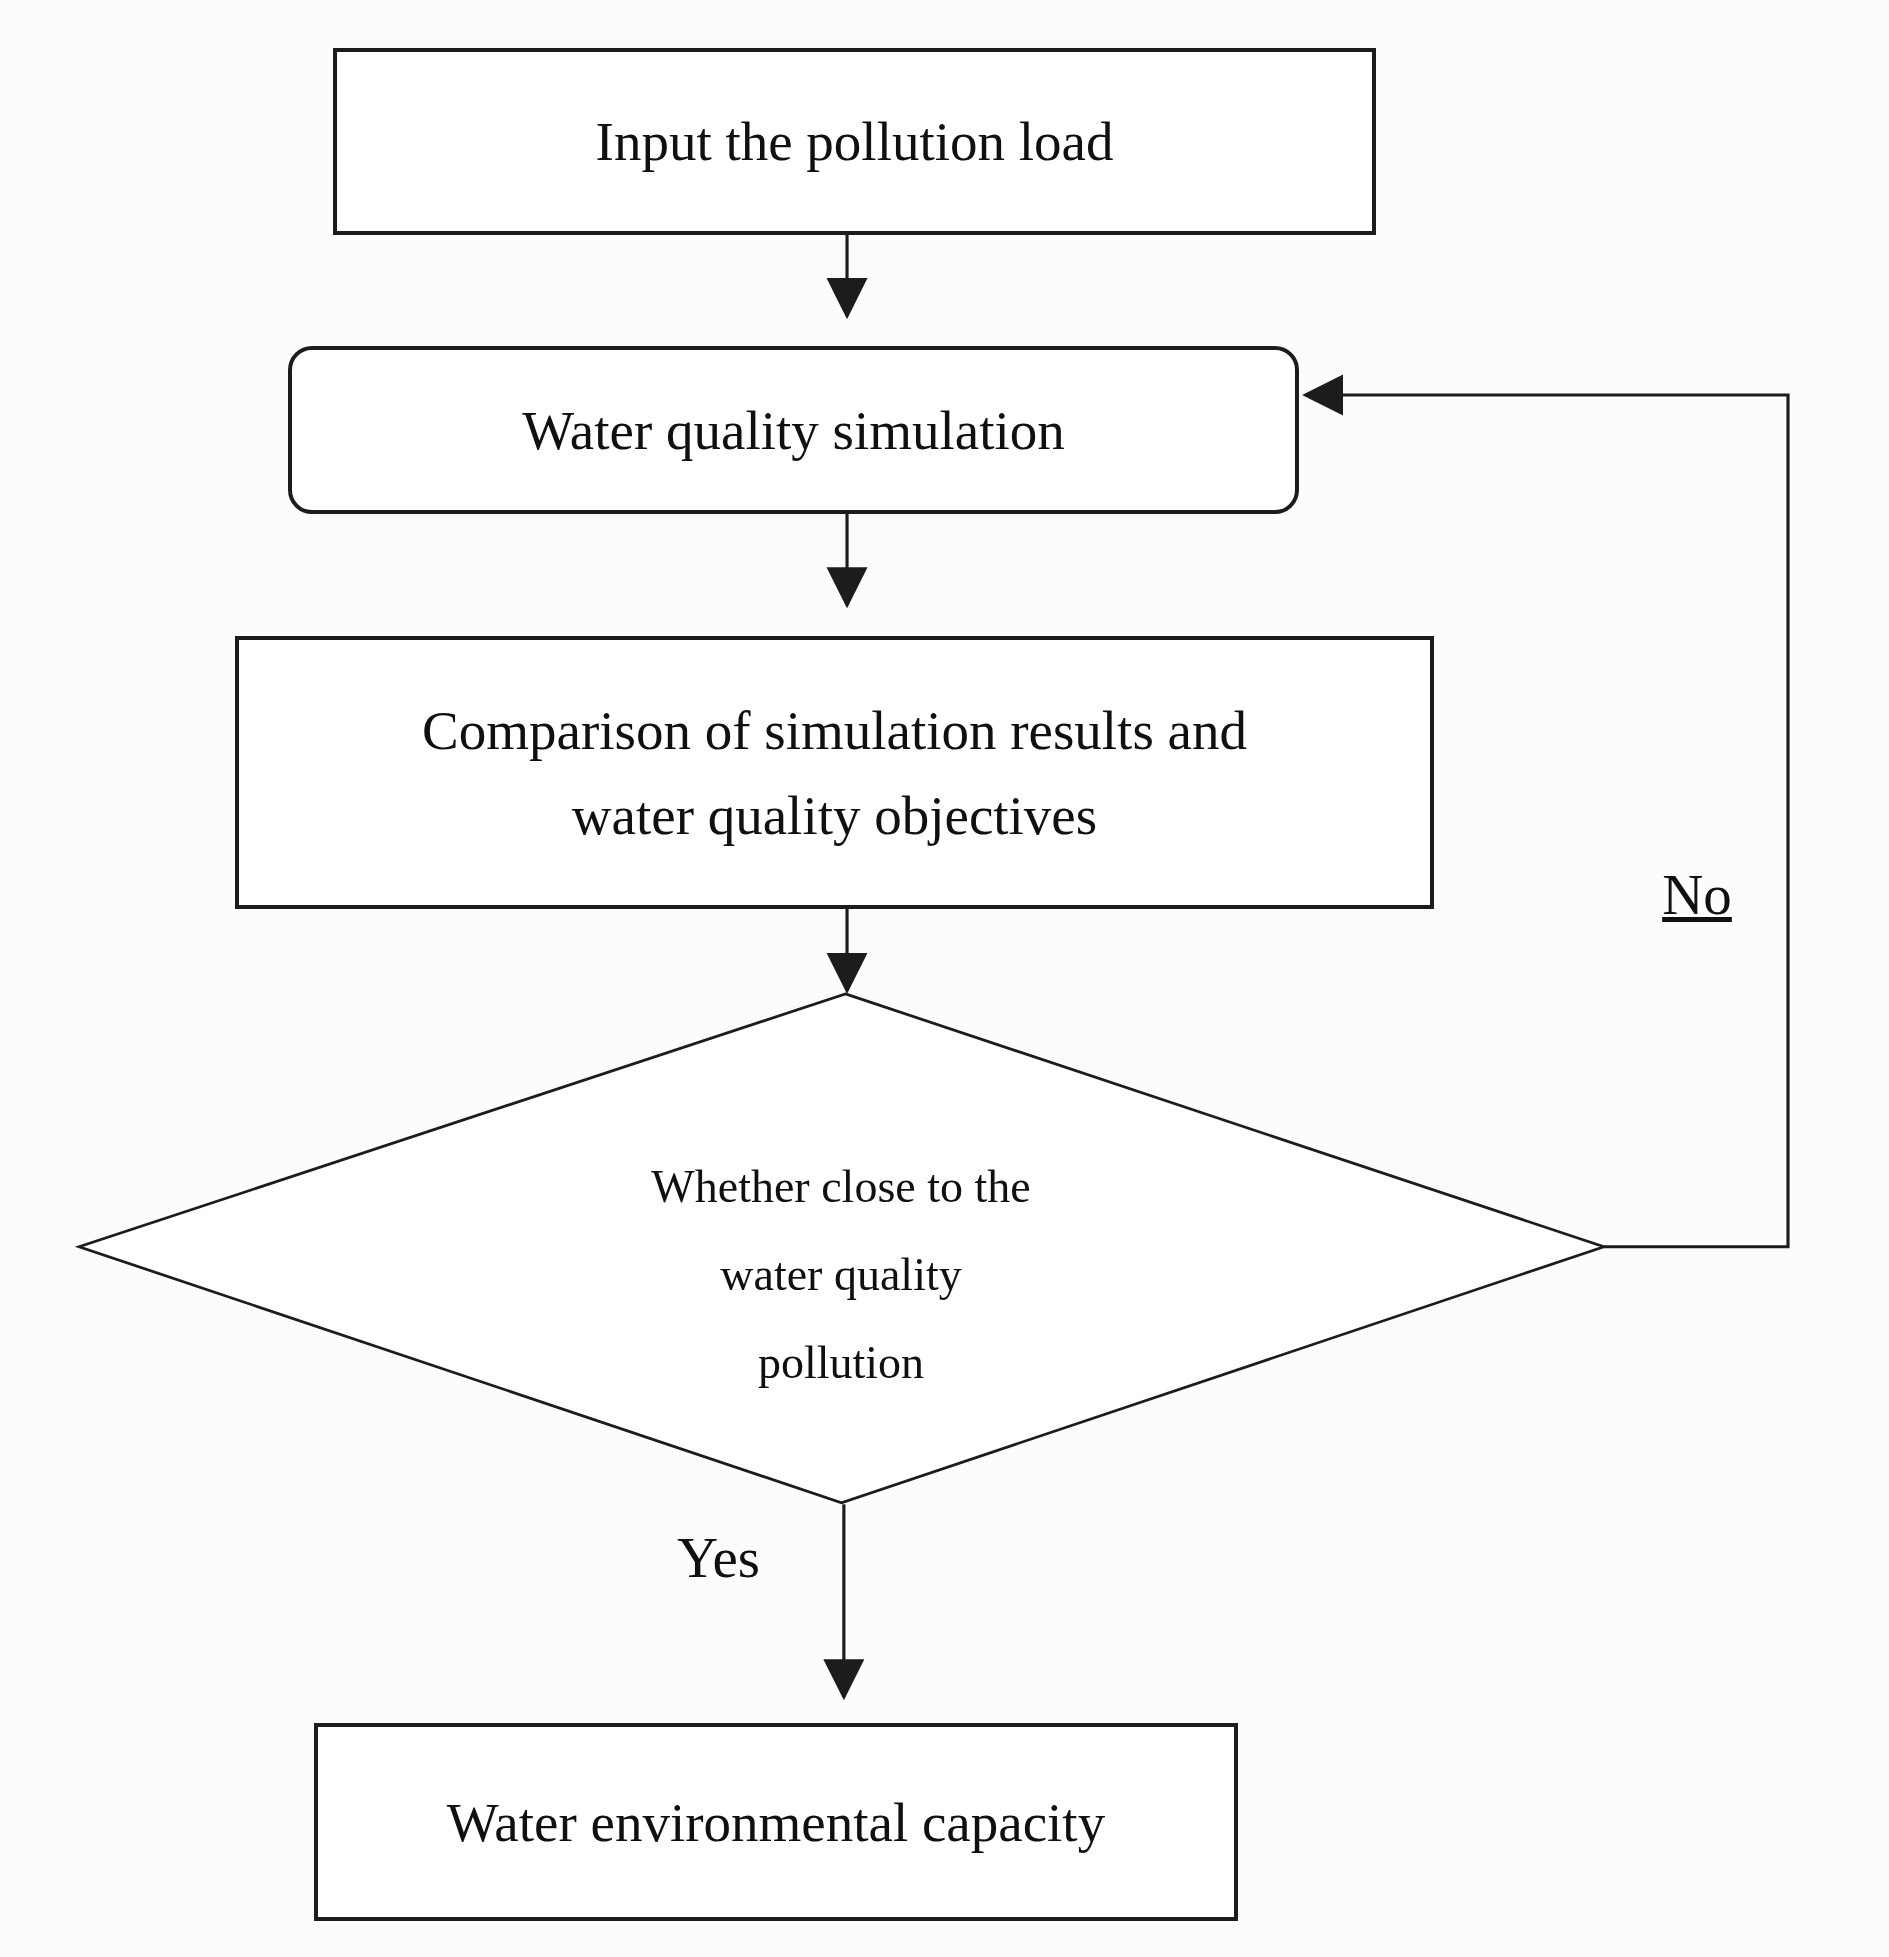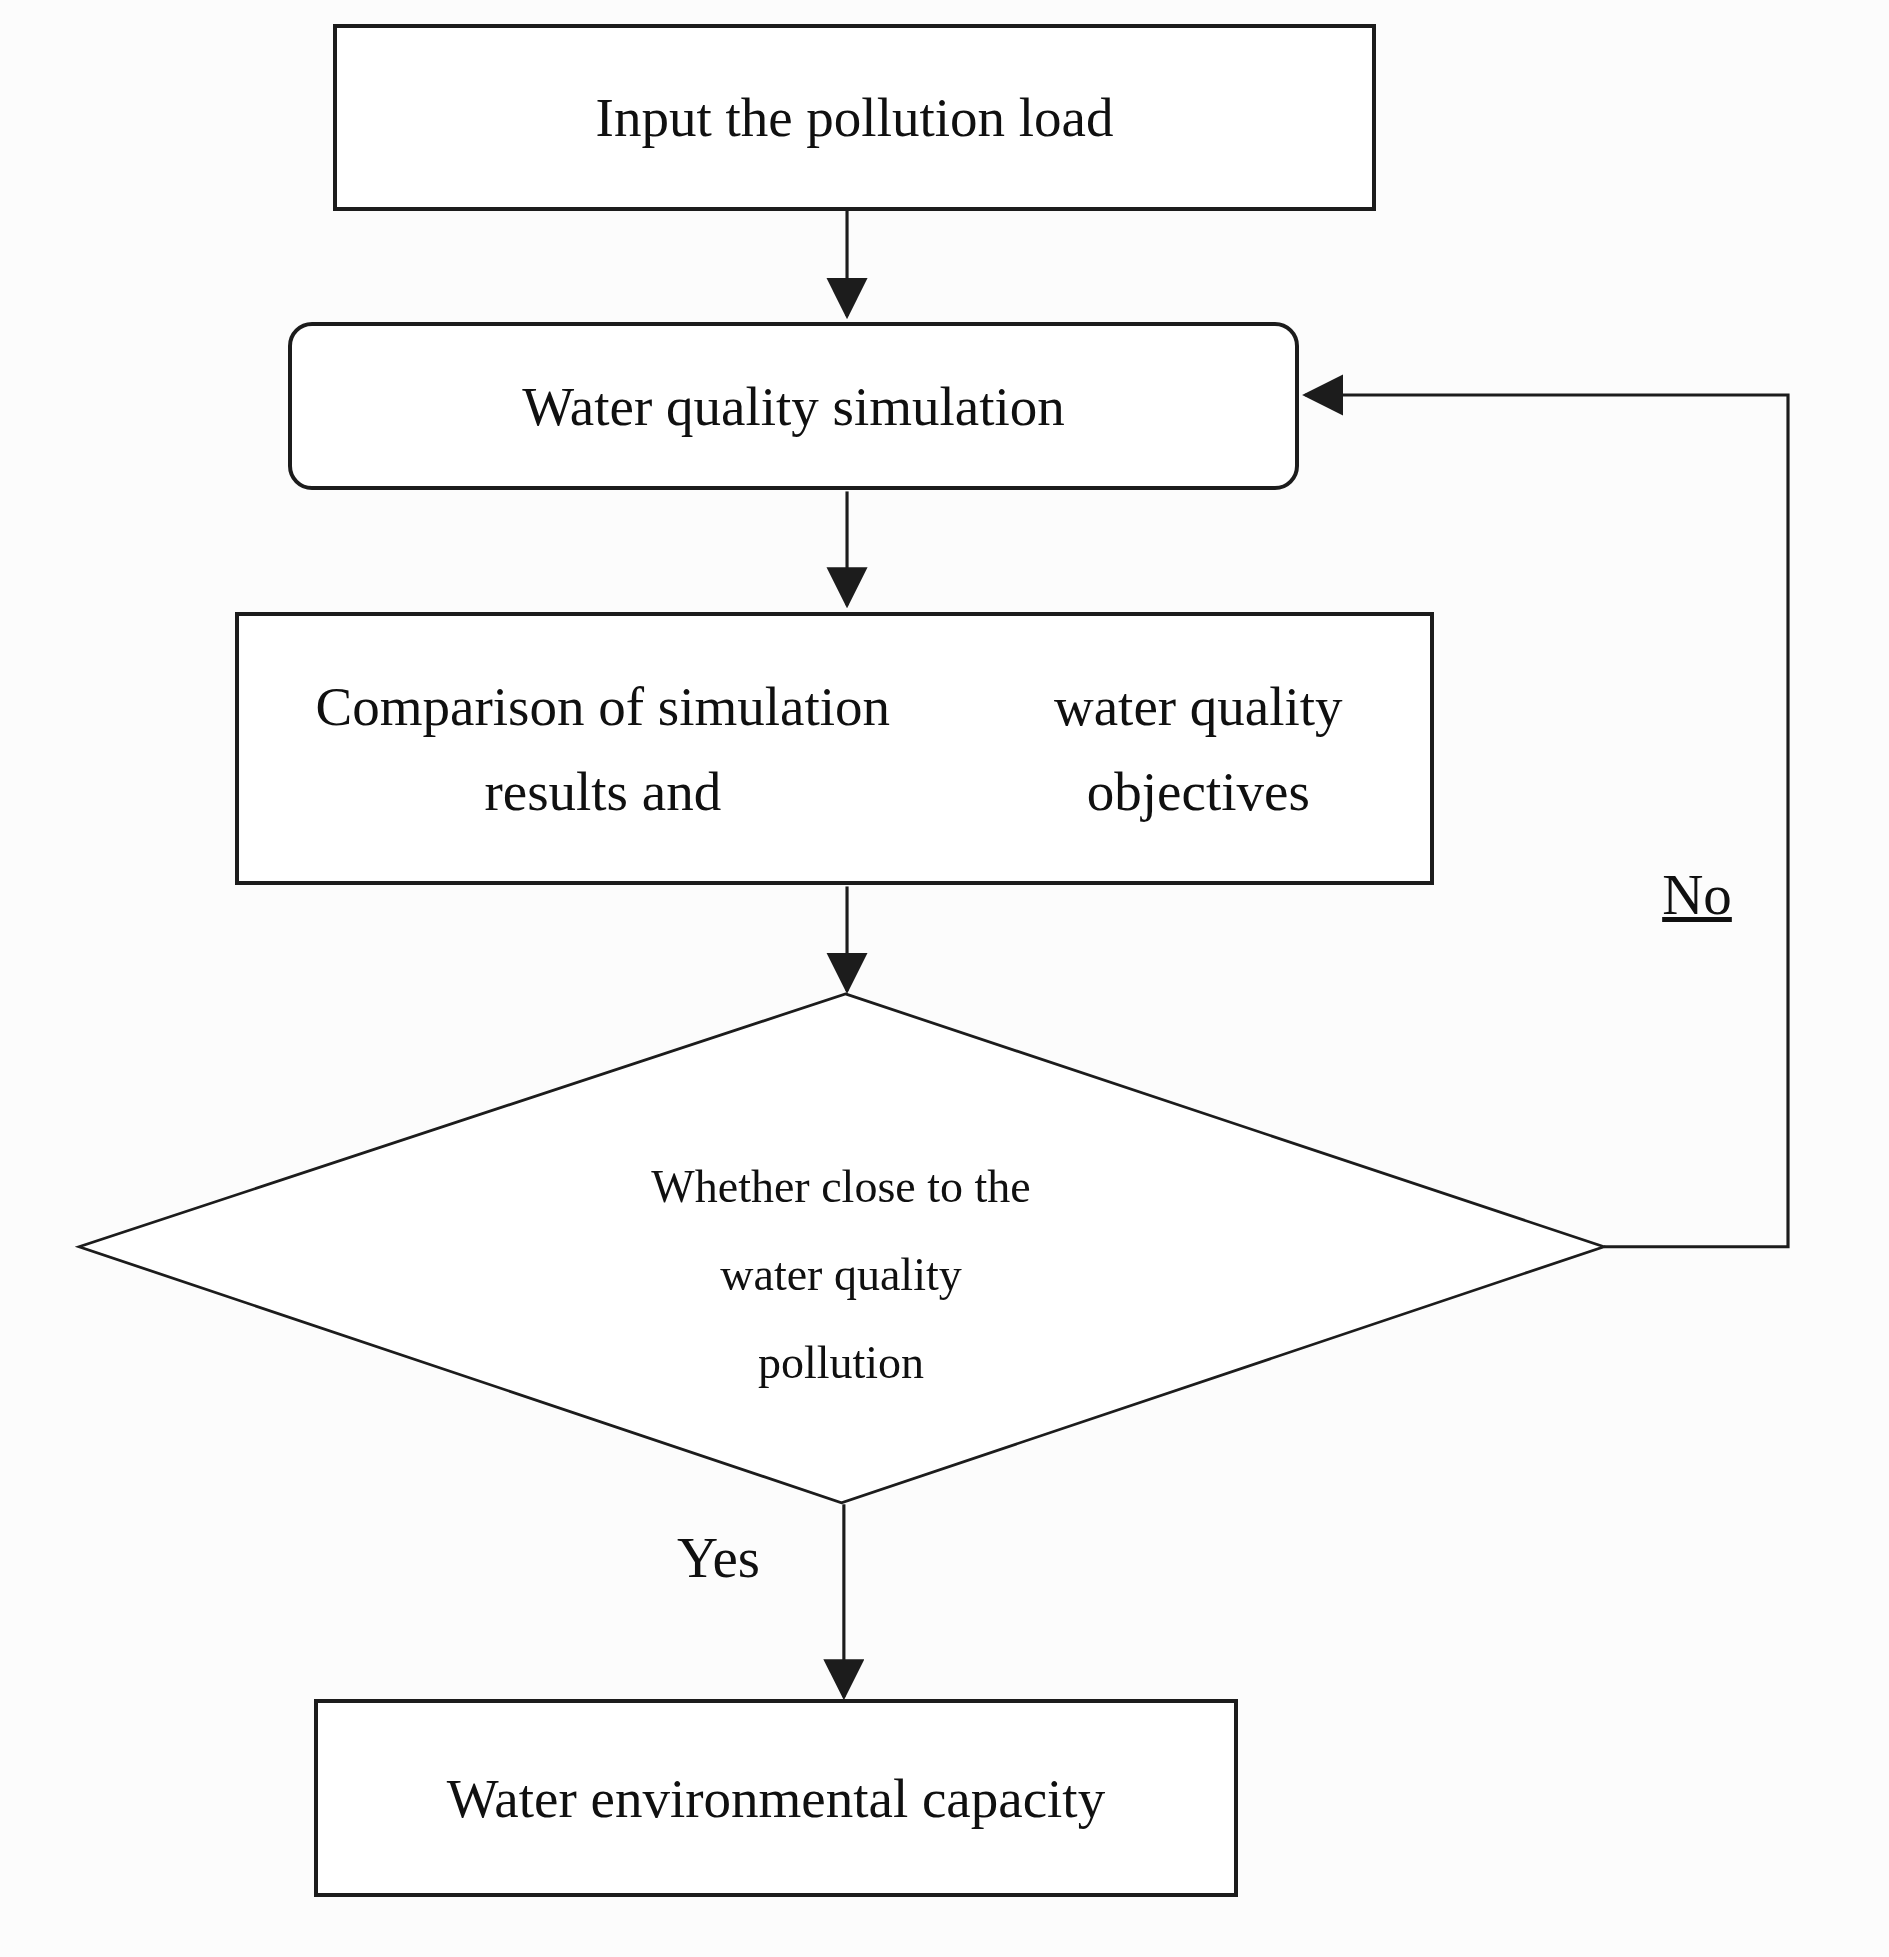--- a/index.html
+++ b/index.html
@@ -21,20 +21,21 @@
   svg.connectors line, svg.connectors polyline{stroke:var(--line);stroke-width:4;fill:none;}
   svg.connectors polygon.diamond{stroke:var(--line);stroke-width:3.5;fill:var(--node-bg);}
   #arrowhead path{fill:var(--line);}
   .node{
     position:absolute;box-sizing:border-box;
     border:4px solid var(--line);
     background:var(--node-bg);
     display:flex;align-items:center;justify-content:center;
     text-align:center;font-size:55px;line-height:85px;
     color:var(--text);
+    margin-top:24px;
   }
   .node .line{display:block;}
   .decision-label{
     position:absolute;text-align:center;
     font-size:46px;line-height:88px;color:var(--text);
   }
   .decision-label .line{display:block;}
   .edge-label{
     position:absolute;font-size:57px;color:var(--text);text-align:center;
   }
@@ -65,21 +66,21 @@
   </svg>
 
   <div class="node" style="left:333px;top:24px;width:1043px;height:187px;">
     <span class="line">Input the pollution load</span>
   </div>
 
   <div class="node" style="left:288px;top:322px;width:1011px;height:168px;border-radius:24px;">
     <span class="line">Water quality simulation</span>
   </div>
 
-  <div class="node" style="left:235px;top:612px;width:1199px;height:273px;">
+  <div class="node" style="left:235px;top:612px;width:1199px;height:273px;flex-direction:column;">
     <span class="line">Comparison of simulation results and</span>
     <span class="line">water quality objectives</span>
   </div>
 
   <div class="decision-label" style="left:446px;top:1143px;width:790px;">
     <span class="line">Whether close to the</span>
     <span class="line">water quality</span>
     <span class="line">pollution</span>
   </div>
 

